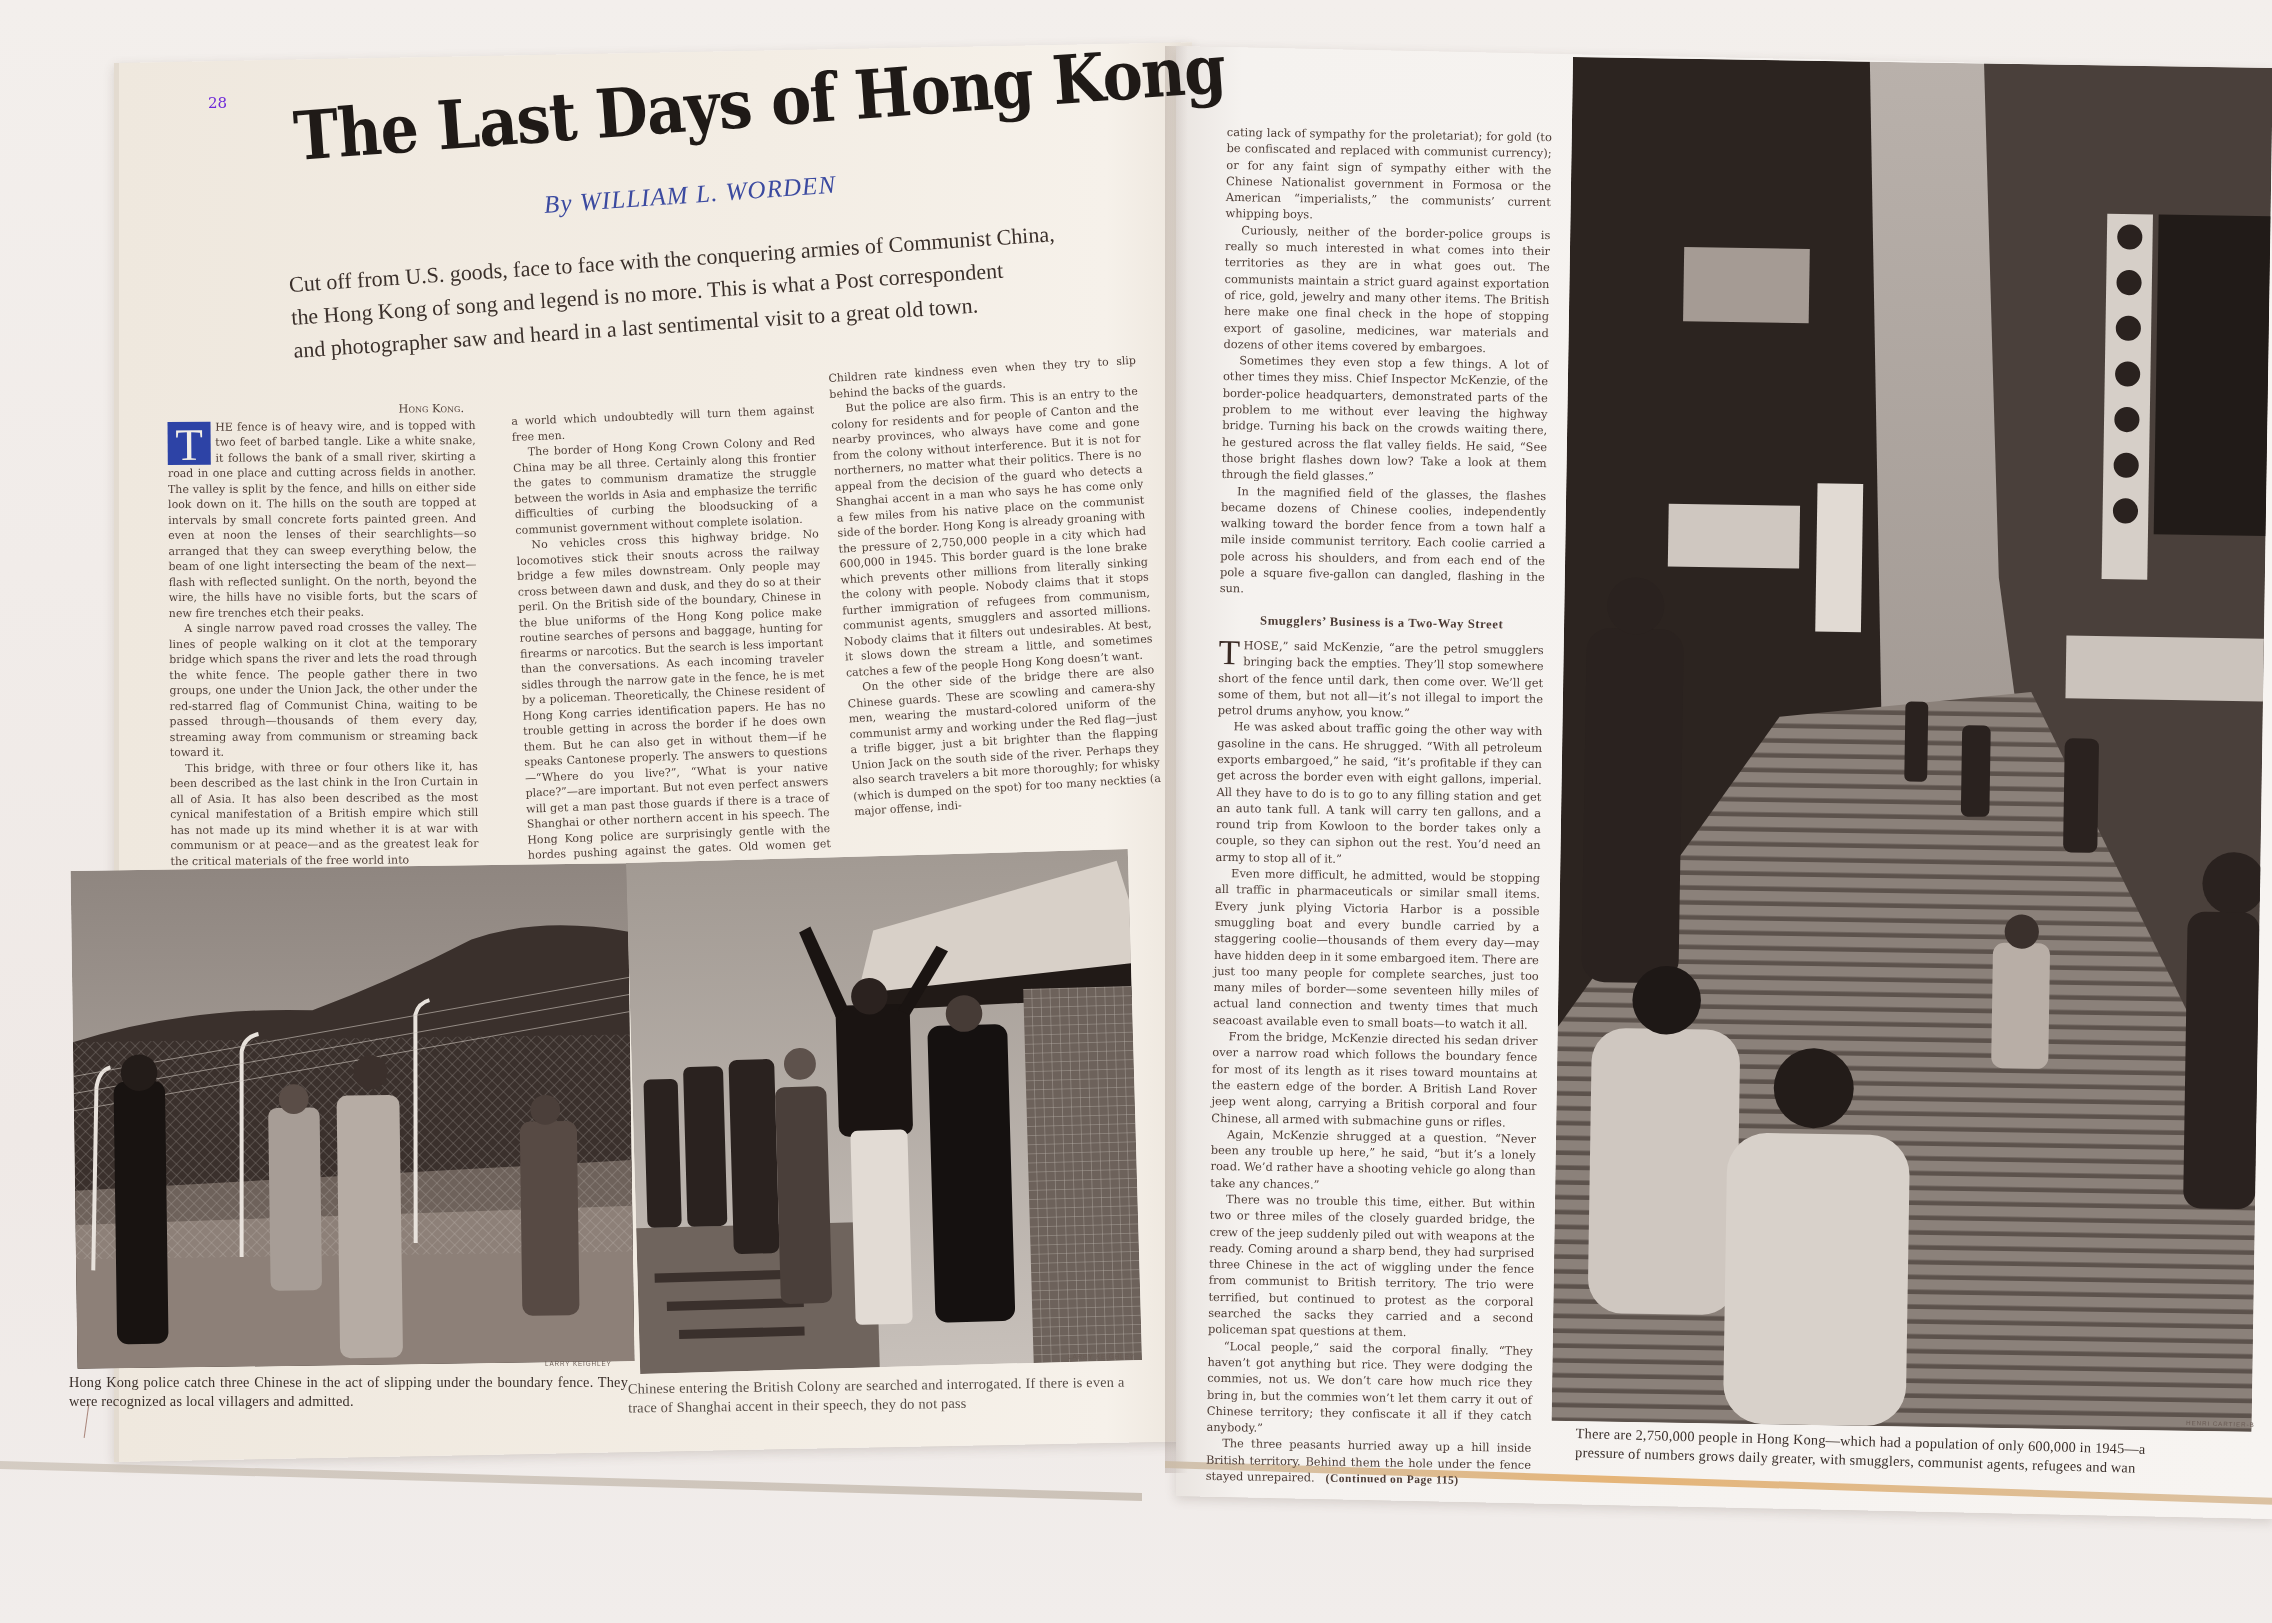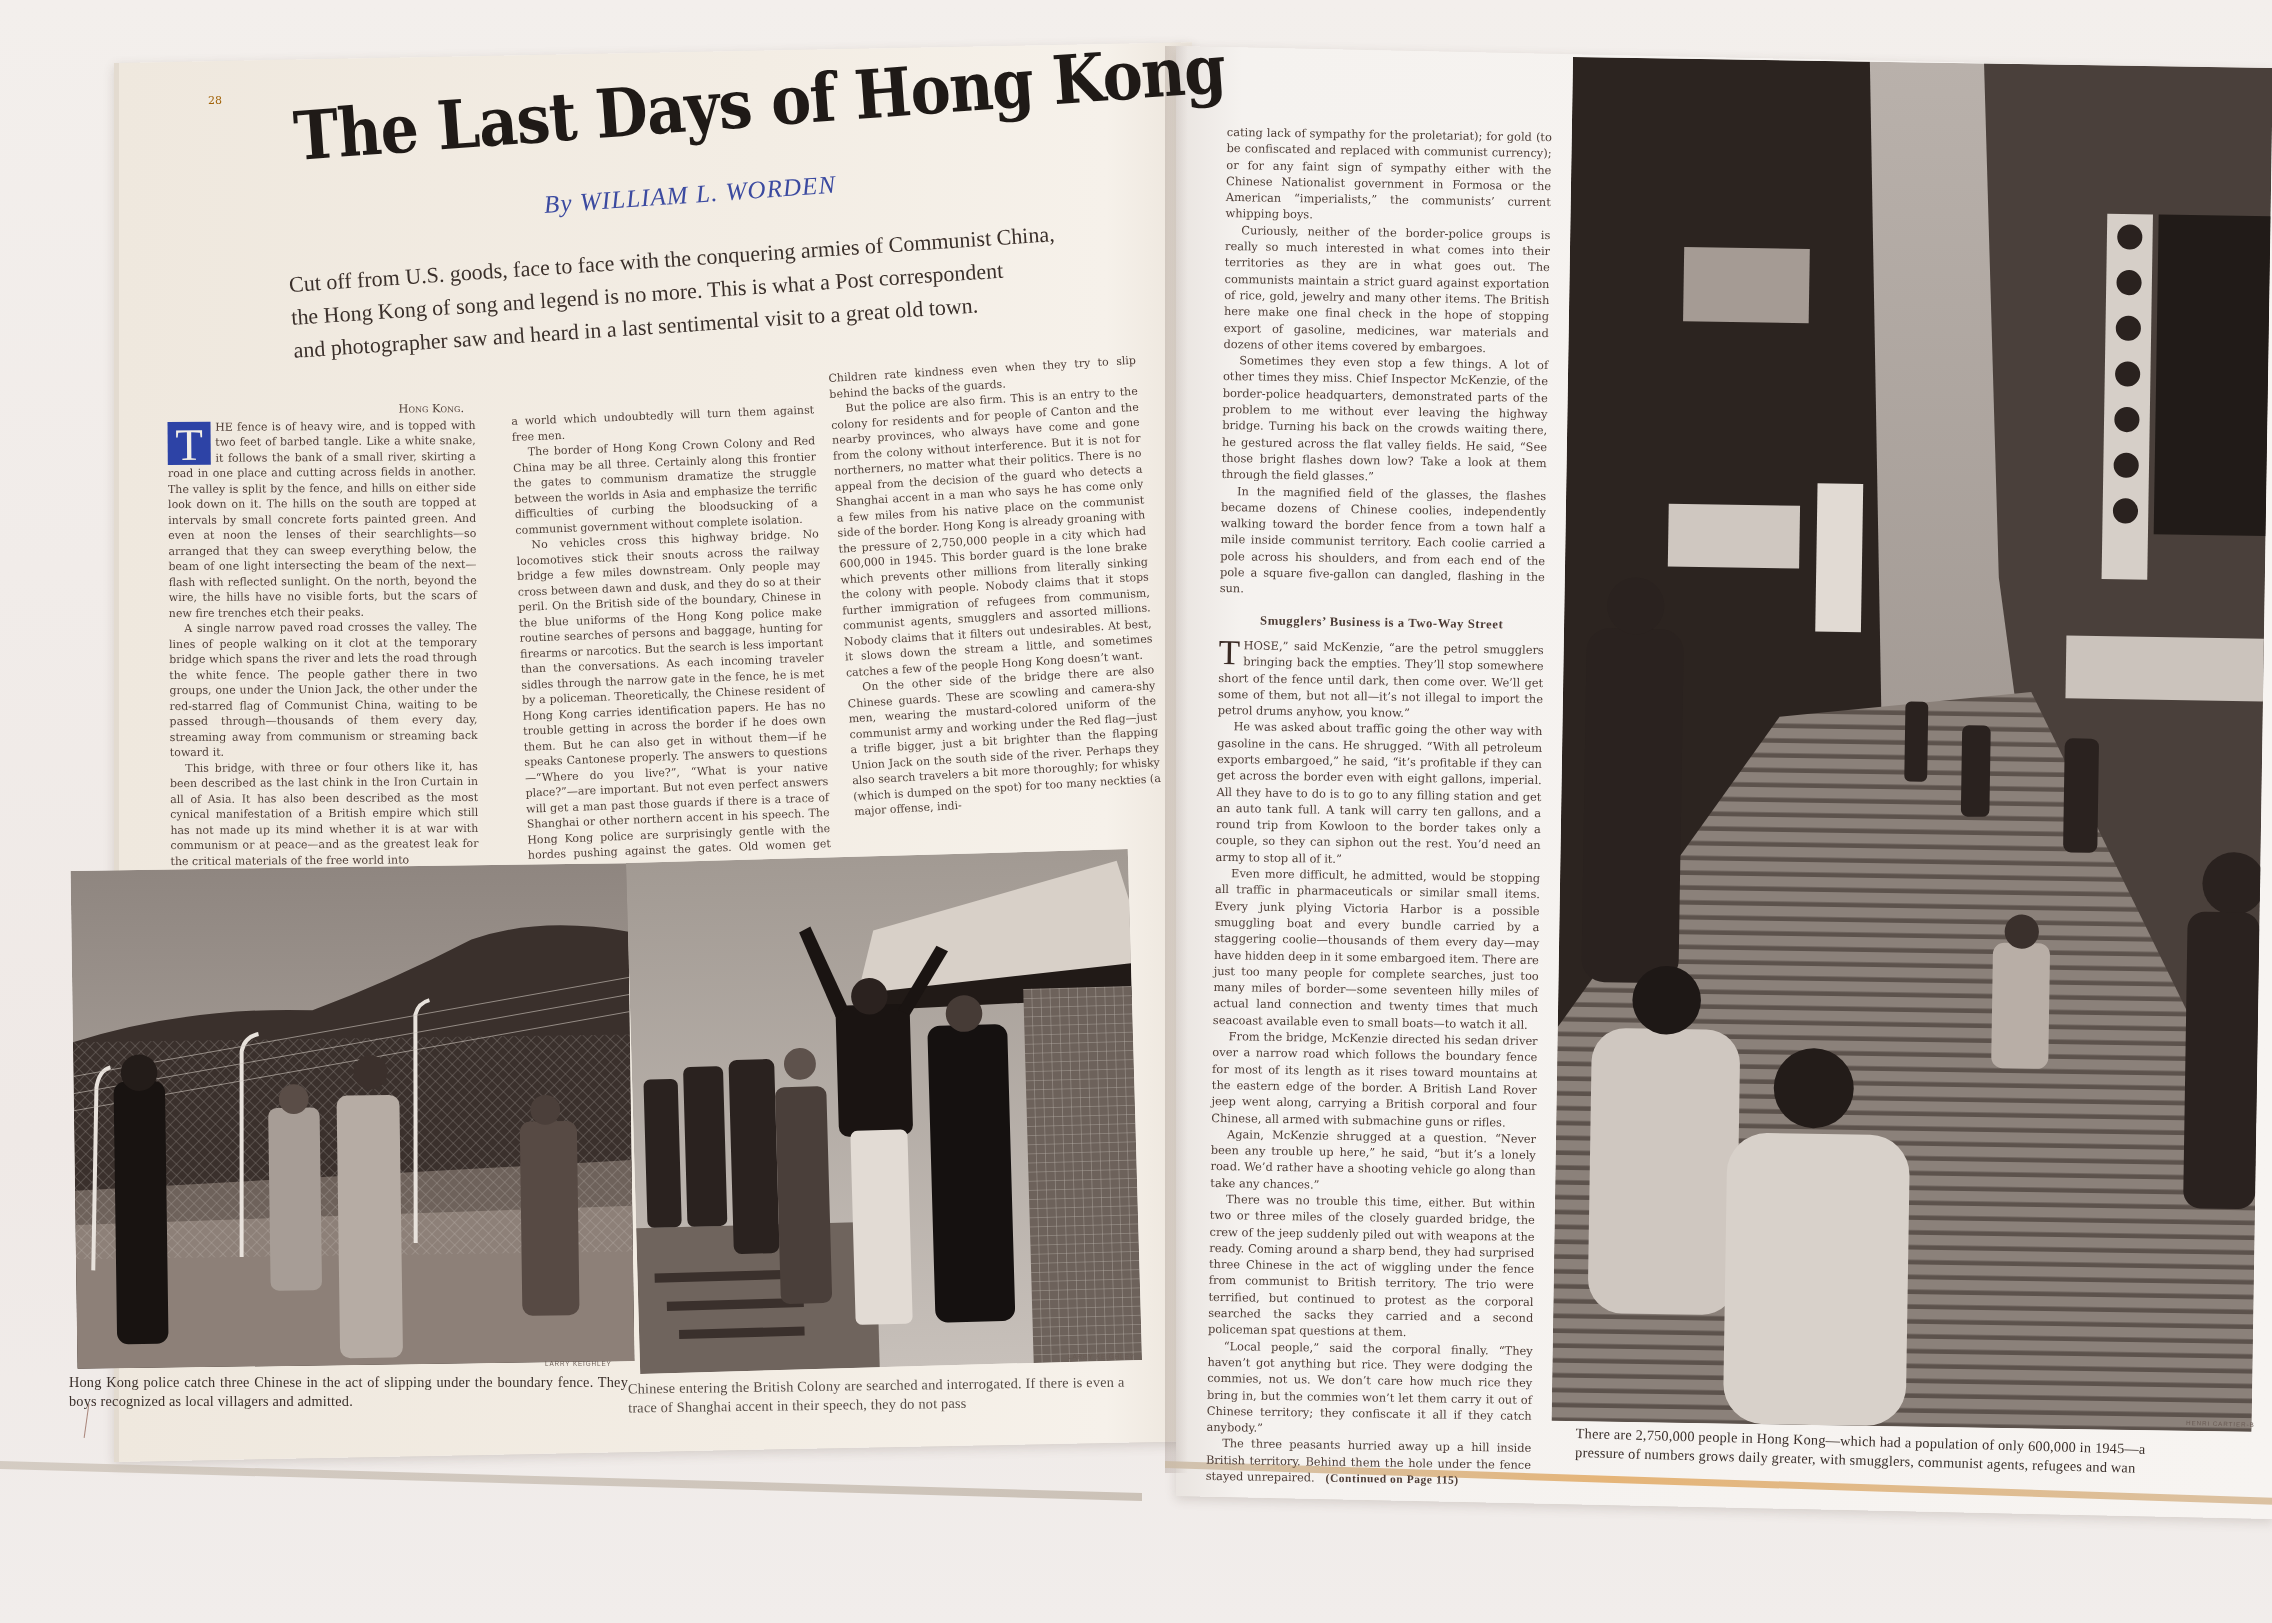--- a/index.html
+++ b/index.html
@@ -28,21 +28,21 @@
       background: linear-gradient(90deg, #c9b9a4, #e1a55a 40%, #d4b58e 100%);
       transform: skewY(1.9deg); transform-origin: left top; opacity: 0.8;
     }
     .page-edge-left {
       position: absolute; left: 0px; top: 1461px; width: 1142px; height: 8px;
       background: linear-gradient(90deg, #c8beb2, #bcb0a2); transform: skewY(1.6deg); transform-origin: left top; opacity: 0.7;
     }
     .spine { position: absolute; left: 1165px; top: 46px; width: 23px; height: 1427px;
       background: linear-gradient(90deg, rgba(120,100,90,0.25), rgba(255,255,255,0)); }
 
-    .page-number { position: absolute; left: 208px; top: 94px; font-size: 11px; color: #a16207; }
+    .page-number { position: absolute; left: 208px; top: 94px; font-size: 15px; color: #6d28d9; }
 
     .title {
       position: absolute; left: 297px; top: 97px; width: 754px;
       font-family: "DejaVu Serif", serif; font-weight: bold; font-size: 67px; letter-spacing: -1.1px;
       color: #1f1a17; transform: rotate(-4.2deg); transform-origin: left bottom; white-space: nowrap;
       font-stretch: condensed;
     }
     .byline {
       position: absolute; left: 545px; top: 191px;
       font-family: "Liberation Serif", serif; font-style: italic; font-size: 25px;
@@ -171,21 +171,21 @@
     <rect x="340" y="420" width="90" height="320" rx="15" fill="#a79d96"></rect>
     <circle cx="385" cy="405" r="26" fill="#5a4d47"></circle>
     <rect x="460" y="400" width="110" height="460" rx="18" fill="#b6aca4"></rect>
     <circle cx="520" cy="360" r="30" fill="#3b302c"></circle>
     <rect x="780" y="450" width="100" height="340" rx="18" fill="#574a44"></rect>
     <circle cx="825" cy="430" r="26" fill="#4b3f3a"></circle>
   </svg>
 </div>
 <div class="credit" style="left:545px; top:1360px;">LARRY KEIGHLEY</div>
 <div class="caption caption-1">
-  <div style="white-space:normal;">Hong Kong police catch three Chinese in the act of slipping under the boundary fence. They boys recognized as local villagers and admitted.</div>
+  <div style="white-space:normal;">Hong Kong police catch three Chinese in the act of slipping under the boundary fence. They were recognized as local villagers and admitted.</div>
 </div>
 <div class="pen-mark"></div>
 
 <div class="photo photo-checkpoint">
   <svg viewBox="0 0 880 895" preserveAspectRatio="none">
     <defs>
       <linearGradient id="sky2" x1="0" y1="0" x2="0" y2="1">
         <stop offset="0" stop-color="#a29a93"></stop>
           <stop offset="1" stop-color="#c7c0ba"></stop>
       </linearGradient>

